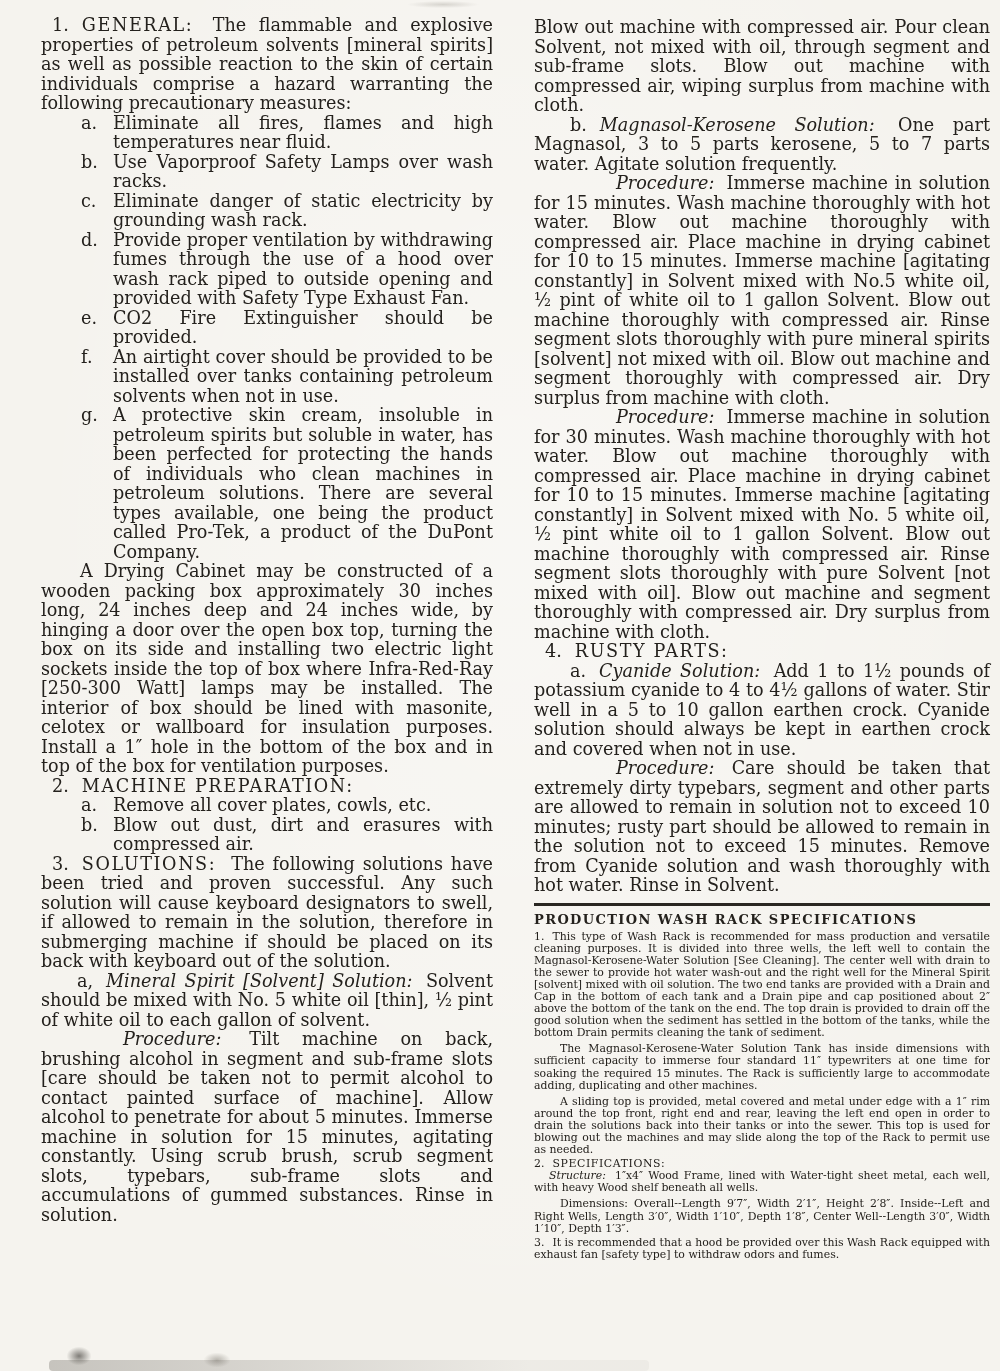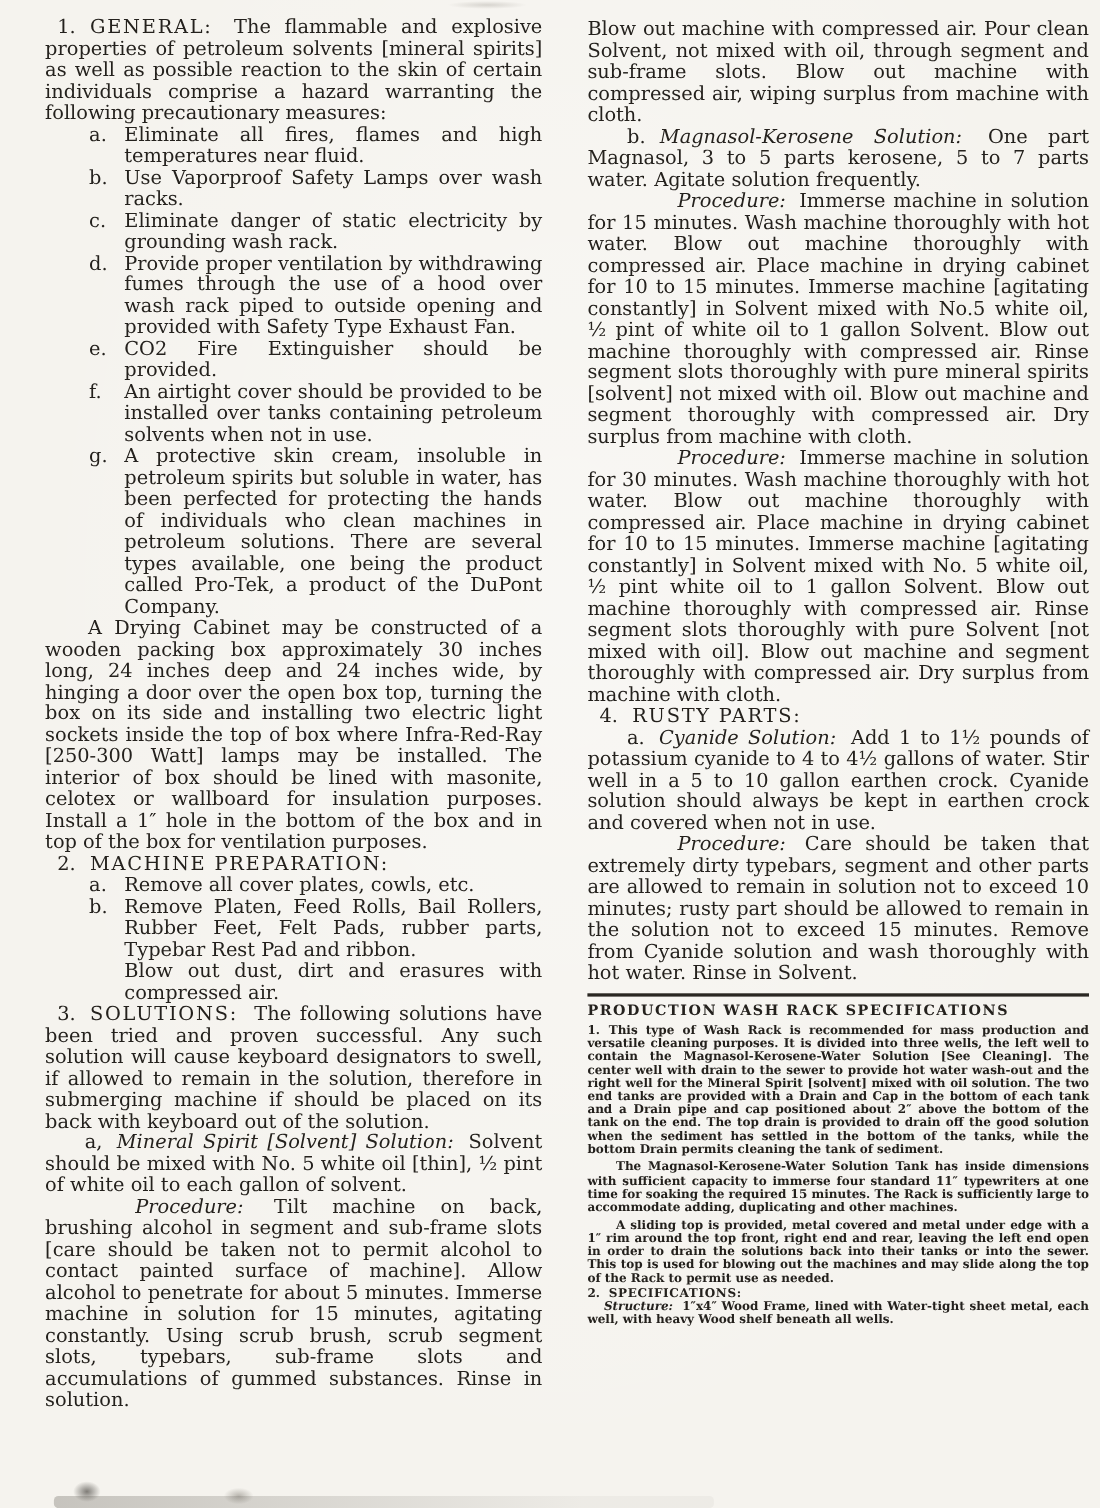--- a/index.html
+++ b/index.html
@@ -60,21 +60,21 @@
   }
   .specs-head {
     font-size: 13px;
     font-weight: bold;
     letter-spacing: 1.4px;
     line-height: 16px;
     margin: 4px 0 3px 0;
   }
   .sp {
     font-size: 10.9px;
-    font-weight: bold;
+    font-weight: normal;
     line-height: 12.1px;
     text-align: justify;
   }
   .sp .marker { margin-right: 8px; }
   .sp .head { letter-spacing: 0.6px; }
   .sp-ind { text-indent: 26px; margin-top: 4px; }
   .sp-num { margin-top: 2px; }
   .sp .lead { margin-right: 4px; }
 
   
@@ -111,21 +111,21 @@
     <p class="li"><span class="marker">d.</span><span>Provide proper ventilation by withdrawing fumes through the use of a hood over wash rack piped to outside opening and provided with Safety Type Exhaust Fan.</span></p>
     <p class="li"><span class="marker">e.</span><span>CO2 Fire Extinguisher should be provided.</span></p>
     <p class="li"><span class="marker">f.</span><span>An airtight cover should be provided to be installed over tanks containing petroleum solvents when not in use.</span></p>
     <p class="li"><span class="marker">g.</span><span>A protective skin cream, insoluble in petroleum spirits but soluble in water, has been perfected for protecting the hands of individuals who clean machines in petroleum solutions. There are several types available, one being the product called Pro-Tek, a product of the DuPont Company.</span></p>
 
     <p class="indent">A Drying Cabinet may be constructed of a wooden packing box approximately 30 inches long, 24 inches deep and 24 inches wide, by hinging a door over the open box top, turning the box on its side and installing two electric light sockets inside the top of box where Infra-Red-Ray [250-300 Watt] lamps may be installed. The interior of box should be lined with masonite, celotex or wallboard for insulation purposes. Install a 1″ hole in the bottom of the box and in top of the box for ventilation purposes.</p>
 
     <p class="sec"><span class="marker">2.</span><span class="head">MACHINE PREPARATION:</span></p>
 
     <p class="li"><span class="marker">a.</span><span>Remove all cover plates, cowls, etc.</span></p>
-    <p class="li"><span class="marker">b.</span><span>Remove Platen, Feed Rolls, Bail Rollers, Rubber Feet, Felt Pads, rubber parts, Typebar Rest Pad and ribbon.</span></p>
+    <p class="li"><span class="marker">b.</span></p>
     <p class="li-cont">Blow out dust, dirt and erasures with compressed air.</p>
 
     <p class="sec"><span class="marker">3.</span><span class="head">SOLUTIONS:</span> <span>The following solutions have been tried and proven successful. Any such solution will cause keyboard designators to swell, if allowed to remain in the solution, therefore in submerging machine if should be placed on its back with keyboard out of the solution.</span></p>
 
     <p class="sub"><span class="marker">a,</span><span class="lead">Mineral Spirit [Solvent] Solution:</span> <span>Solvent should be mixed with No. 5 white oil [thin], ½ pint of white oil to each gallon of solvent.</span></p>
 
     <p class="proc"><span class="lead">Procedure:</span> <span>Tilt machine on back, brushing alcohol in segment and sub-frame slots [care should be taken not to permit alcohol to contact painted surface of machine]. Allow alcohol to penetrate for about 5 minutes. Immerse machine in solution for 15 minutes, agitating constantly. Using scrub brush, scrub segment slots, typebars, sub-frame slots and accumulations of gummed substances. Rinse in solution.</span></p>
   </div>
 
   <div class="col col-right">
@@ -152,21 +152,23 @@
       <p class="sp sp-num"><span class="marker">1.</span><span>This type of Wash Rack is recommended for mass production and versatile cleaning purposes. It is divided into three wells, the left well to contain the Magnasol-Kerosene-Water Solution [See Cleaning]. The center well with drain to the sewer to provide hot water wash-out and the right well for the Mineral Spirit [solvent] mixed with oil solution. The two end tanks are provided with a Drain and Cap in the bottom of each tank and a Drain pipe and cap positioned about 2″ above the bottom of the tank on the end. The top drain is provided to drain off the good solution when the sediment has settled in the bottom of the tanks, while the bottom Drain permits cleaning the tank of sediment.</span></p>
 
       <p class="sp sp-ind">The Magnasol-Kerosene-Water Solution Tank has inside dimensions with sufficient capacity to immerse four standard 11″ typewriters at one time for soaking the required 15 minutes. The Rack is sufficiently large to accommodate adding, duplicating and other machines.</p>
 
       <p class="sp sp-ind">A sliding top is provided, metal covered and metal under edge with a 1″ rim around the top front, right end and rear, leaving the left end open in order to drain the solutions back into their tanks or into the sewer. This top is used for blowing out the machines and may slide along the top of the Rack to permit use as needed.</p>
 
       <p class="sp sp-num"><span class="marker">2.</span><span class="head">SPECIFICATIONS:</span></p>
 
       <p class="sp" style="text-indent:15px;"><span class="lead">Structure:</span> <span>1″x4″ Wood Frame, lined with Water-tight sheet metal, each well, with heavy Wood shelf beneath all wells.</span></p>
 
+      <p class="sp sp-ind"><span>Dimensions:</span> <span>Overall--Length 9′7″, Width 2′1″, Height 2′8″. Inside--Left and Right Wells, Length 3′0″, Width 1′10″, Depth 1′8″, Center Well--Length 3′0″, Width 1′10″, Depth 1′3″.</span></p>
 
+      <p class="sp sp-num"><span class="marker">3.</span><span>It is recommended that a hood be provided over this Wash Rack equipped with exhaust fan [safety type] to withdraw odors and fumes.</span></p>
     </div>
   </div>
 
   <div class="smudge smudge-1"></div>
   <div class="smudge smudge-2"></div>
   <div class="smudge smudge-3"></div>
   <div class="smudge smudge-4"></div>
 
 </div>
 

